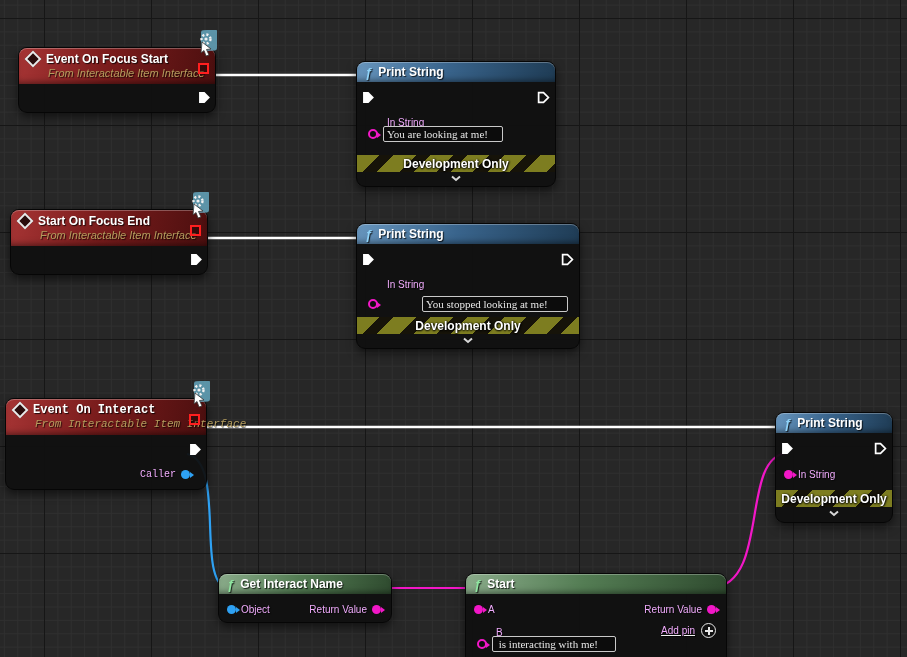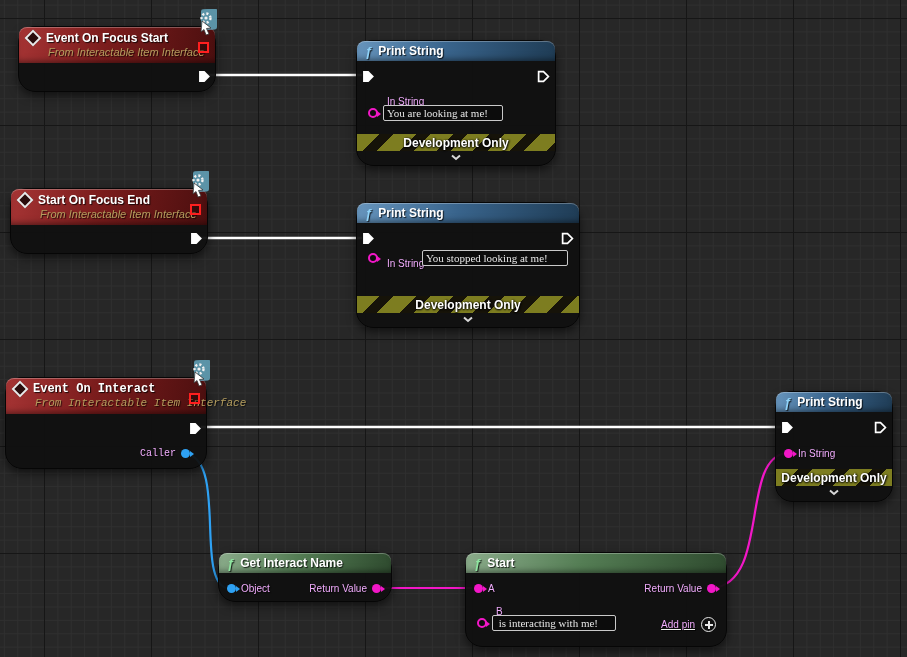--- a/index.html
+++ b/index.html
@@ -11,23 +11,24 @@
       linear-gradient(#161616 1px, transparent 1px),
       linear-gradient(90deg, #161616 1px, transparent 1px),
       linear-gradient(#2f2f2f 1px, transparent 1px),
       linear-gradient(90deg, #2f2f2f 1px, transparent 1px);
     background-size:107px 107px,107px 107px,13.375px 13.375px,13.375px 13.375px;
     background-position:44px 18px,44px 18px,44px 18px,44px 18px;
   }
   .wires{position:absolute;left:0;top:0;width:907px;height:657px;z-index:1;}
   .node{
     position:absolute;z-index:2;background:rgba(16,16,16,.95);
-    border:1px solid #060606;border-radius:17px;
+    border:1px solid #060606;border-radius:9px;
     box-shadow:0 4px 10px rgba(0,0,0,.55);
     color:#e8e8e8;
+    margin-top:21px;
   }
   .hdr{
     position:relative;border-radius:8px 8px 0 0;
     box-shadow:inset 0 1px 0 rgba(255,255,255,.28), inset 0 -5px 7px -4px rgba(0,0,0,.55);
   }
   .hdr.event{background:linear-gradient(100deg,#a63434 0%,#7a1c1c 45%,#4c0f0f 100%);padding:4px 8px 5px;}
   .hdr.fn{background:linear-gradient(100deg,#6795bd 0%,#39648c 45%,#1f3c55 100%);height:20px;display:flex;align-items:center;gap:6px;padding:0 8px;}
   .hdr.pure{background:linear-gradient(100deg,#8aab8a 0%,#547d54 45%,#2f4b2f 100%);height:20px;display:flex;align-items:center;gap:6px;padding:0 8px;}
   .title{font-size:12px;font-weight:bold;color:#fff;text-shadow:1px 1px 1px rgba(0,0,0,.8);white-space:nowrap;}
   .sub{font-size:11px;font-style:italic;color:#b39c5d;margin:1px 0 0 21px;text-shadow:1px 1px 1px rgba(0,0,0,.7);white-space:nowrap;}
@@ -151,21 +152,21 @@
     </div>
     <svg class="execpin" style="position:absolute;left:5px;top:29px;" width="13" height="13" viewBox="0 0 12 12">
         <path d="M1 1 h5 l5 5 -5 5 H1 z" fill="#ffffff"></path>
       </svg>
     <svg class="execpin" style="position:absolute;right:5px;top:29px;" width="13" height="13" viewBox="0 0 12 12">
         <path d="M1.5 1.5 h4.5 l4.5 4.5 -4.5 4.5 H1.5 z" fill="none" stroke="#ffffff" stroke-width="1.6"></path>
       </svg>
     <div class="row" style="left:30px;top:55px;">
       <span class="lbl">In String</span>
     </div>
-    <div class="row" style="left:11px;top:47px;gap:44px;">
+    <div class="row" style="left:11px;top:72px;gap:44px;">
       <span class="pdot pinkh"></span>
       <input class="tbox" style="width: 138px;" value="You stopped looking at me!">
     </div>
     <div class="banner" style="top:93px;">
       <span>Development Only</span>
     </div>
     <svg class="chev" style="top:113px;" width="12" height="7">
         <path d="M2 1.5 L6 5 L10 1.5" stroke="#d8d8d8" stroke-width="2" fill="none"></path>
       </svg>
   </div>
@@ -245,19 +246,19 @@
       <span class="lbl">Return Value</span>
       <span class="pdot pink"></span>
     </div>
     <div class="row" style="left:30px;top:53px;">
       <span class="lbl">B</span>
     </div>
     <div class="row" style="left:11px;top:62px;">
       <span class="pdot pinkh"></span>
       <input class="tbox" style="width: 116px;" value=" is interacting with me!">
     </div>
-    <div class="row addpin" style="right:10px;top:64px;text-decoration:underline;">
+    <div class="row addpin" style="right:10px;top:49px;text-decoration:underline;">
       <span class="lbl">Add pin</span>
       <span class="plus"></span>
     </div>
   </div>
 
 </div>
 
 </body></html>

